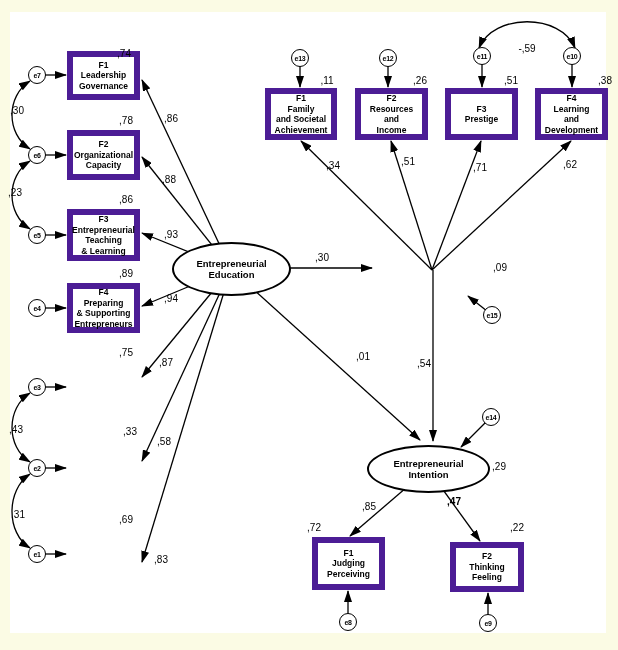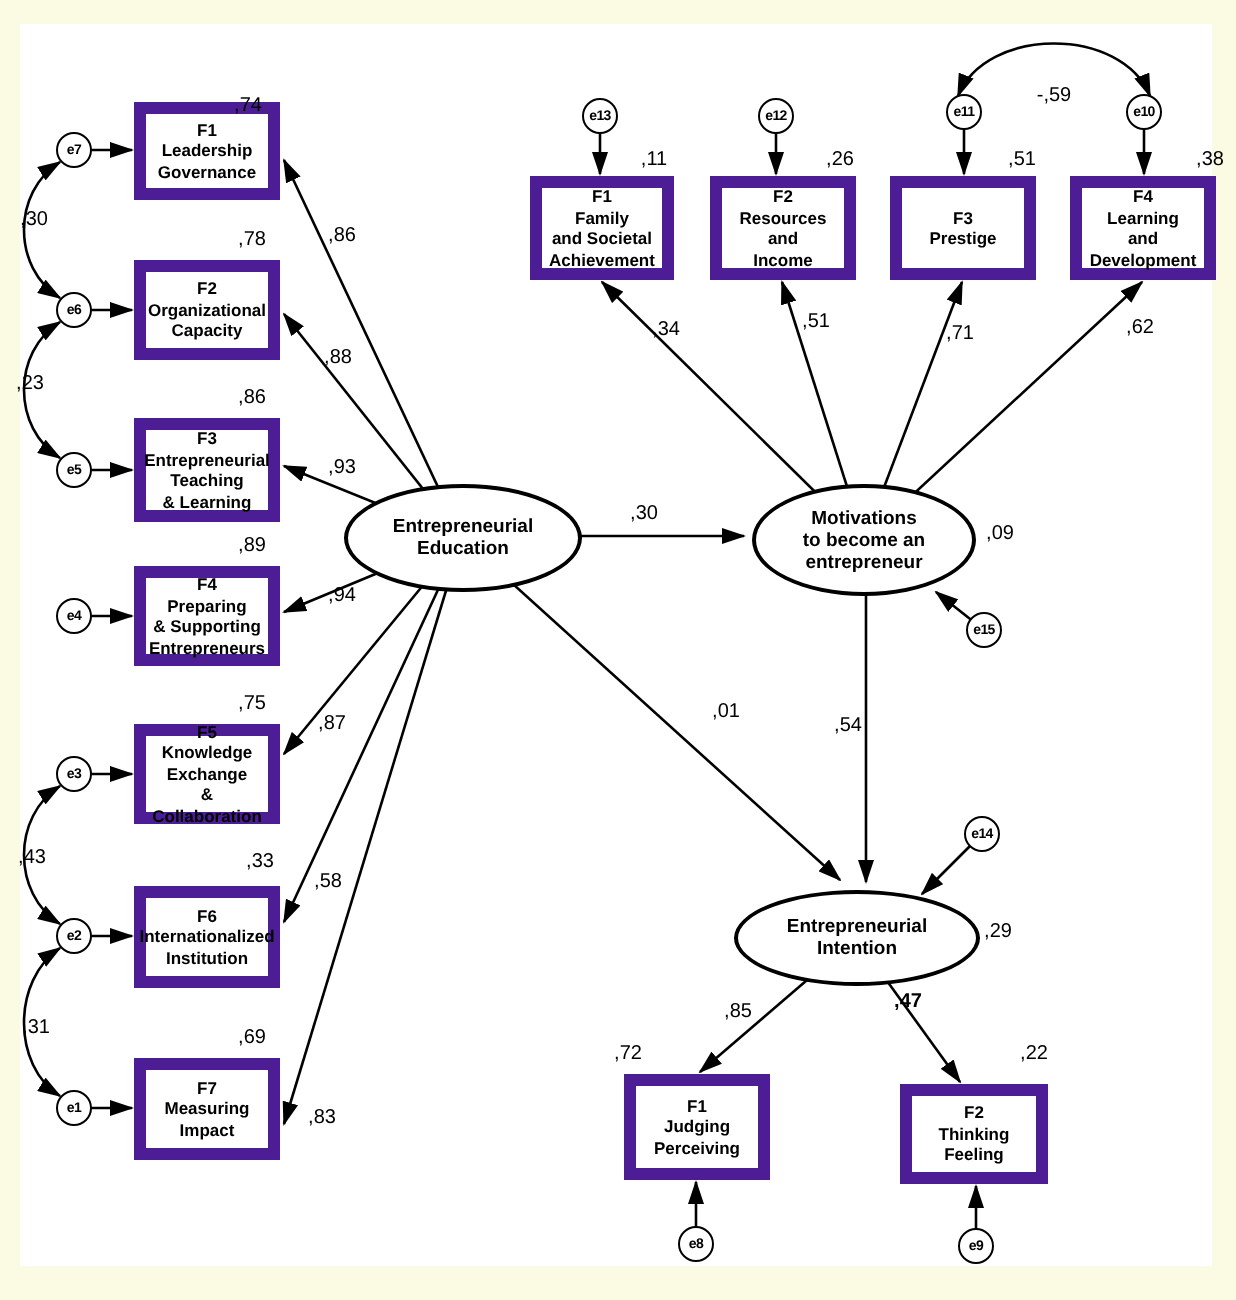--- a/index.html
+++ b/index.html
@@ -74,50 +74,37 @@
       <path d="M 30,81 C 6,96 6,134 30,149" marker-start="url(#ah)" marker-end="url(#ah)"></path>
       <path d="M 30,161 C 6,176 6,214 30,229" marker-start="url(#ah)" marker-end="url(#ah)"></path>
       <path d="M 30,393 C 6,408 6,447 30,462" marker-start="url(#ah)" marker-end="url(#ah)"></path>
       <path d="M 30,474 C 6,490 6,533 30,548" marker-start="url(#ah)" marker-end="url(#ah)"></path>
       <path d="M 479,48 C 493,13 561,13 575,48" marker-start="url(#ah)" marker-end="url(#ah)"></path>
     </g>
   </svg>
 
   <div class="ellipse" style="left:172px;top:242px;width:119px;height:54px;">Entrepreneurial
 Education</div>
-  <div class="ellipse" style="left:376px;top:242px;width:112px;height:56px;">Motivations
-to become an
-entrepreneur</div>
   <div class="ellipse" style="left:367px;top:445px;width:123px;height:48px;">Entrepreneurial
 Intention</div>
 
   <div class="box" style="left:67px;top:51px;width:73px;height:49px;">F1
 Leadership
 Governance</div>
   <div class="box" style="left:67px;top:130px;width:73px;height:50px;">F2
 Organizational
 Capacity</div>
   <div class="box" style="left:67px;top:209px;width:73px;height:52px;">F3
 Entrepreneurial
 Teaching
 &amp; Learning</div>
   <div class="box" style="left:67px;top:283px;width:73px;height:50px;">F4
 Preparing
 &amp; Supporting
 Entrepreneurs</div>
-  <div class="box" style="left:67px;top:362px;width:73px;height:50px;">F5
-Knowledge
-Exchange
-&amp; Collaboration</div>
-  <div class="box" style="left:67px;top:443px;width:73px;height:51px;">F6
-Internationalized
-Institution</div>
-  <div class="box" style="left:67px;top:529px;width:73px;height:51px;">F7
-Measuring
-Impact</div>
 
   <div class="box" style="left:265px;top:88px;width:72px;height:52px;">F1
 Family
 and Societal
 Achievement</div>
   <div class="box" style="left:355px;top:88px;width:73px;height:52px;">F2
 Resources
 and
 Income</div>
   <div class="box" style="left:445px;top:88px;width:73px;height:52px;">F3

